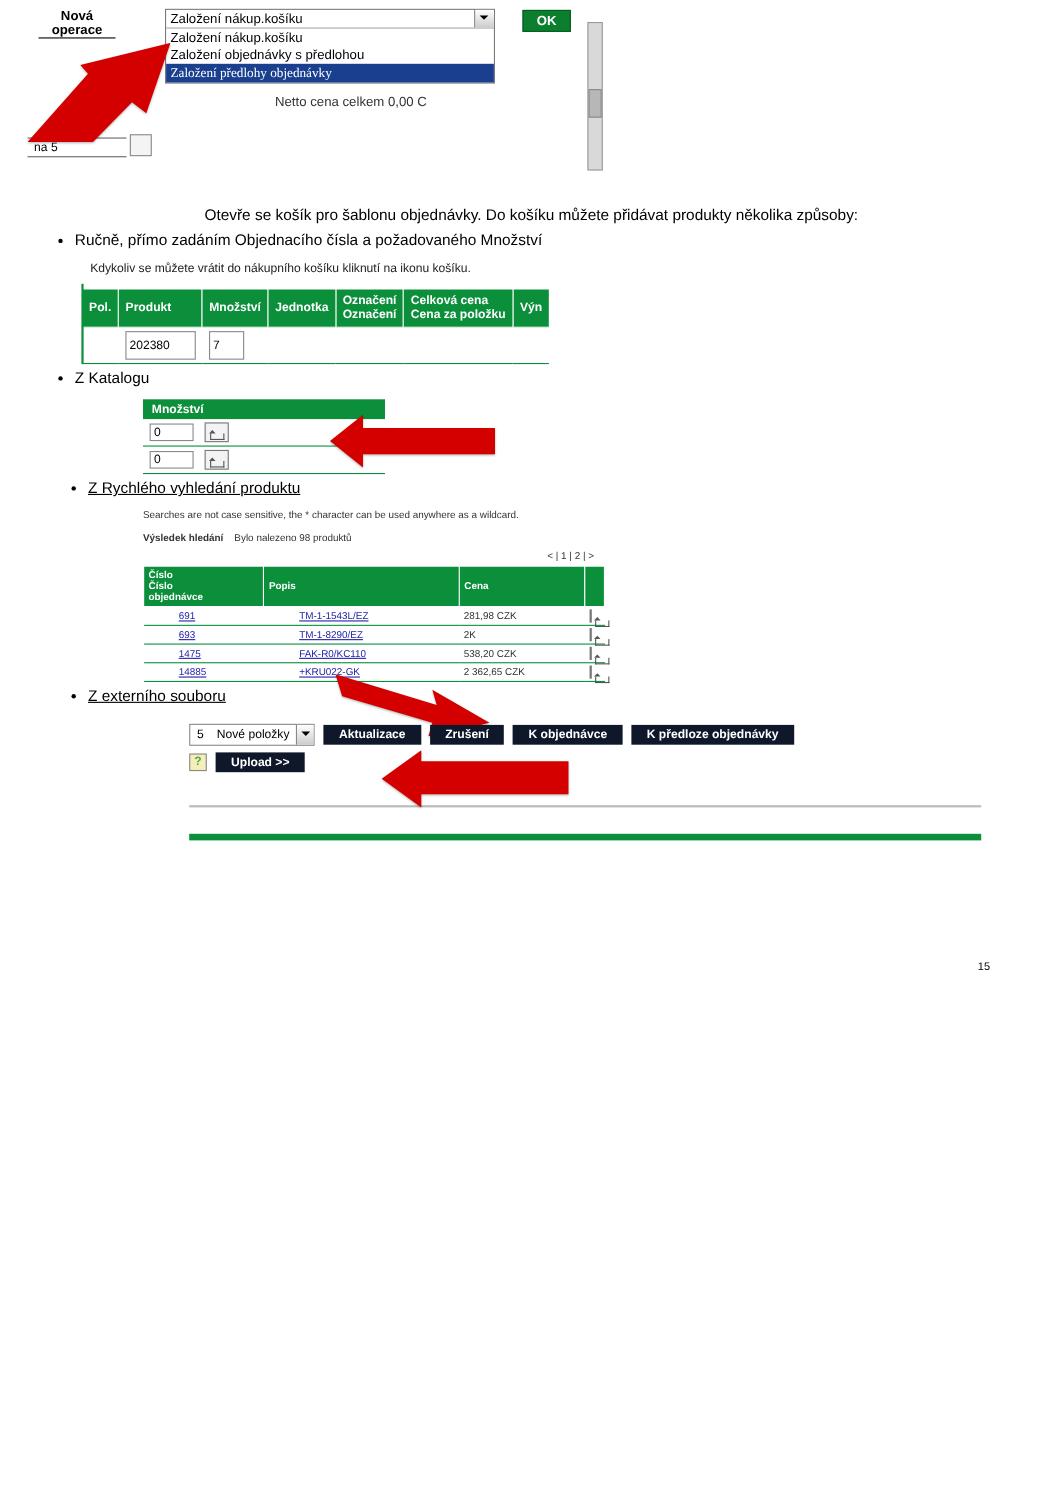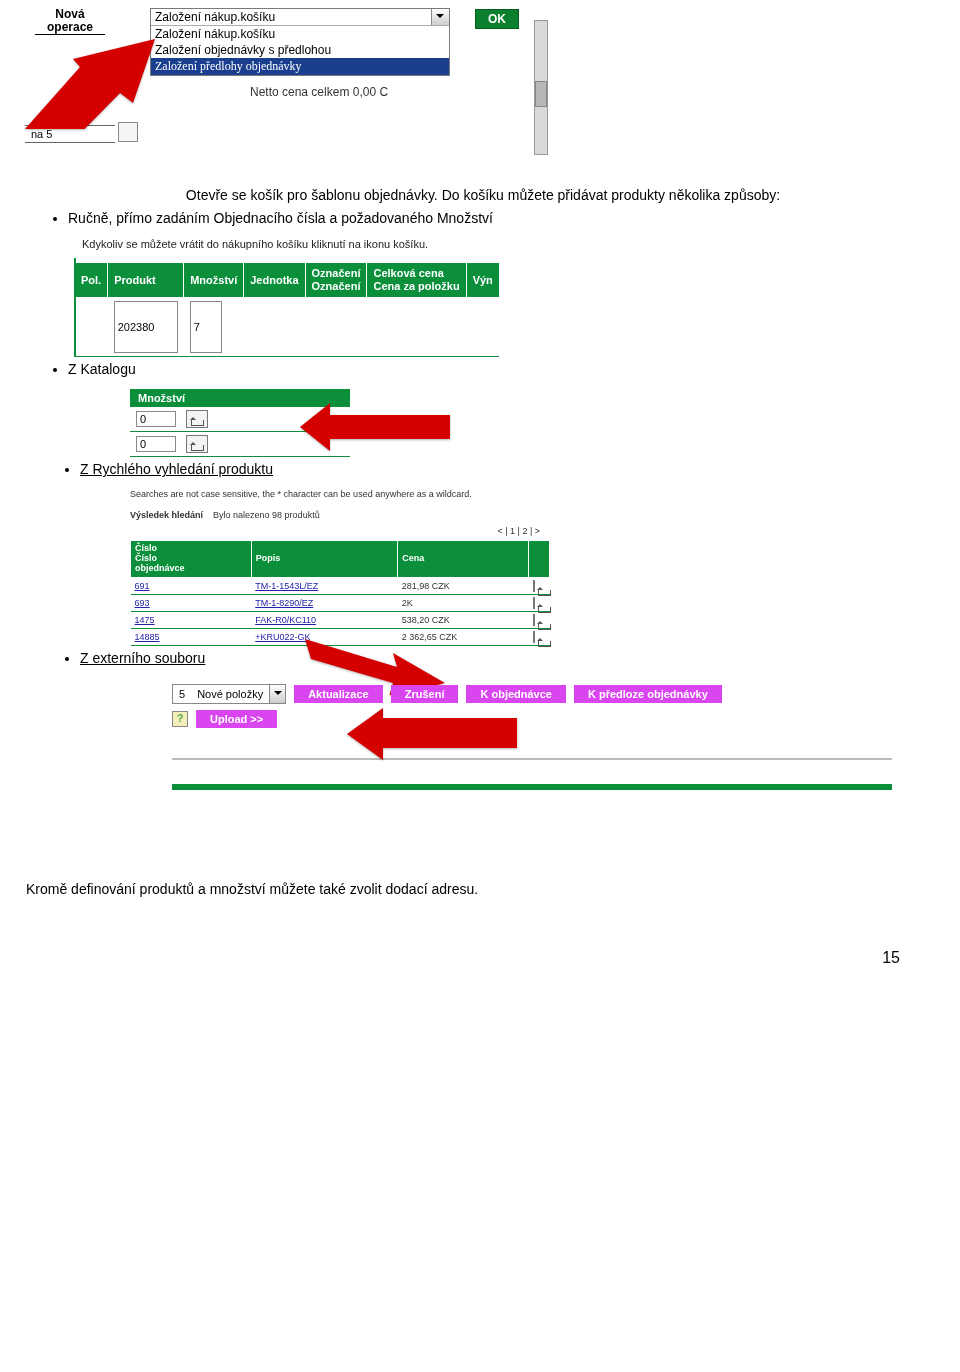--- a/index.html
+++ b/index.html
@@ -141,21 +141,21 @@
     line-height: 1.2;
   }
   .cart-table td {
     padding: 3px 6px;
     border-bottom: 1px solid #0b8f3a;
   }
   .vl1 { position: absolute; left: 0; top: 20px; bottom: 0; width: 2px; background: #0b8f3a; }
   .cart-input {
     border: 1px solid #888;
     font-size: 11px;
-    padding: 19px 3px;
+    padding: 6px 3px;
     width: 64px;
     background:#fff;
   }
   .cart-input.sm { width: 32px; }
 
   
   .shot3 { margin-left: 110px; position: relative; }
   .qty-head {
     background: #0b8f3a; color: #fff; font-weight: bold;
     font-size: 11px; padding: 3px 8px; width: 220px;
@@ -193,52 +193,52 @@
   .shot4 .resline { font-size: 9px; font-weight: bold; margin: 10px 0 2px; }
   .shot4 .pager { text-align: right; font-size: 9px; margin: 6px 10px 4px 0; }
   .res-table { border-collapse: collapse; width: 100%; font-size: 9px; }
   .res-table th {
     background: #0b8f3a; color: #fff; padding: 3px 4px; border: 1px solid #fff;
     text-align: left; line-height: 1.1;
   }
   .res-table td {
     padding: 3px 4px; border-bottom: 1px solid #0b8f3a;
   }
-  .res-table td a { color: #2222aa; text-decoration: underline; }
+  .res-table td a { color: #2222aa; text-decoration: underline; margin-left: 28px; }
   .arrow4 { position: absolute; left: 175px; top: 150px; }
 
   
   .shot5 {
     margin-left: 152px; position: relative; width: 720px;
     padding-top: 6px; padding-bottom: 60px;
     font-size: 11px;
   }
   .shot5 .row1 { display: flex; align-items: center; gap: 8px; }
   .combo {
     display: inline-flex; align-items: center;
     border: 1px solid #888; background: #fff; font-size: 11px;
   }
   .combo .v { padding: 2px 6px; }
   .combo .arr { width: 16px; background: linear-gradient(#fff,#ccc); border-left: 1px solid #888; position: relative; height: 18px; }
   .combo .arr::after { content:""; position:absolute; left:4px; top:6px; border:4px solid transparent; border-top-color:#000; }
   .g-btn {
-    background: #d946ef; color: #fff; font-weight: bold;
+    background: #0f172a; color: #fff; font-weight: bold;
     padding: 3px 14px; font-size: 11px;
   }
   .shot5 .row2 { margin-top: 6px; display: flex; align-items: center; gap: 8px; }
   .q-ico {
     width: 16px; height: 16px; border: 1px solid #888; background: #f4eebb;
     text-align: center; font-weight: bold; color: #5a4; font-size: 11px;
   }
   .hr5 { height: 2px; background: #bbb; margin-top: 30px; }
   .gr5 { height: 6px; background: #0b8f3a; margin-top: 24px; }
   .arrow5 { position: absolute; left: 175px; top: 30px; }
 
   .footer-text { margin: 30px 0 6px 6px; line-height: 1.4; }
-  .page-num { text-align: right; margin: 50px 40px 0 0; font-size: 16px; }
+  .page-num { text-align: right; margin: 50px 40px 0 0; font-size: 10px; }
 
   
   .red-arrow svg { display:block; filter: drop-shadow(0 1px 1px rgba(0,0,0,.3)); }
 </style>
 </head>
 <body>
 
 <div class="page">
 
   <div class="shot1">
@@ -405,16 +405,15 @@
     <div class="hr5"></div>
     <div class="gr5"></div>
 
     <span class="red-arrow arrow5">
       <svg width="170" height="52">
           <polygon points="170,10 36,10 36,0 0,26 36,52 36,40 170,40" fill="#d40000"></polygon>
         </svg>
     </span>
   </div>
 
-  <div class="footer-text">Kromě definování produktů a množství můžete také zvolit dodací adresu.</div>
 
   <div class="page-num">15</div>
 </div>
 
 </body></html>

